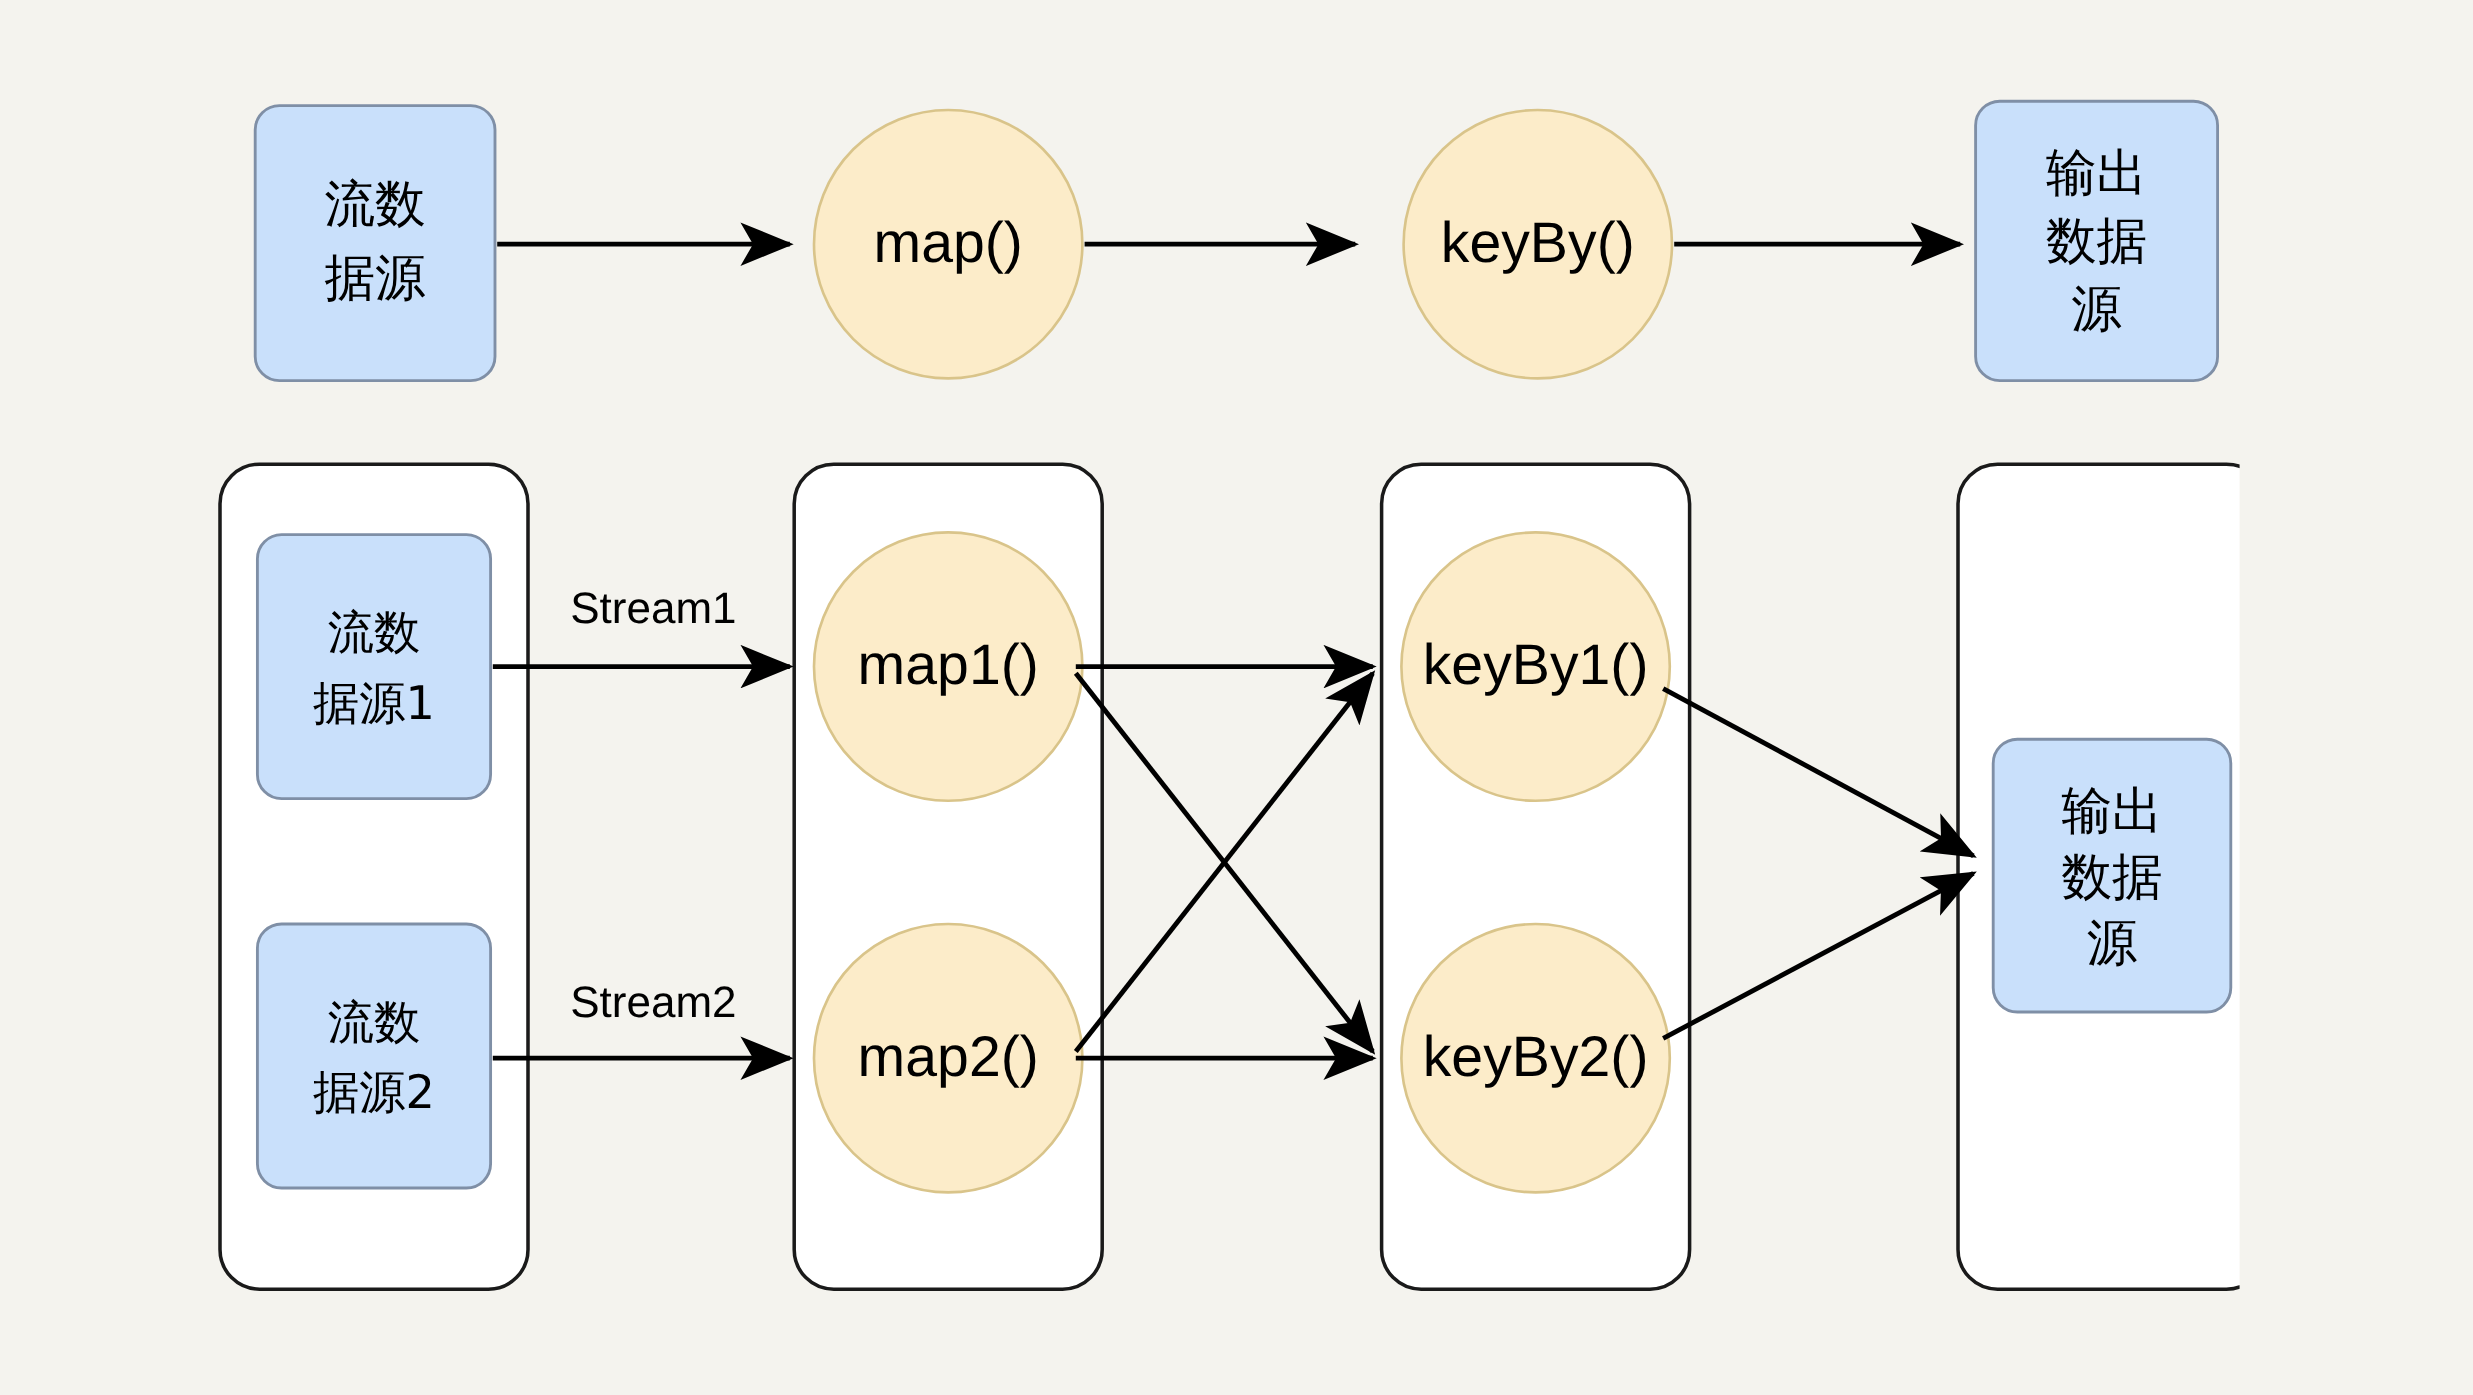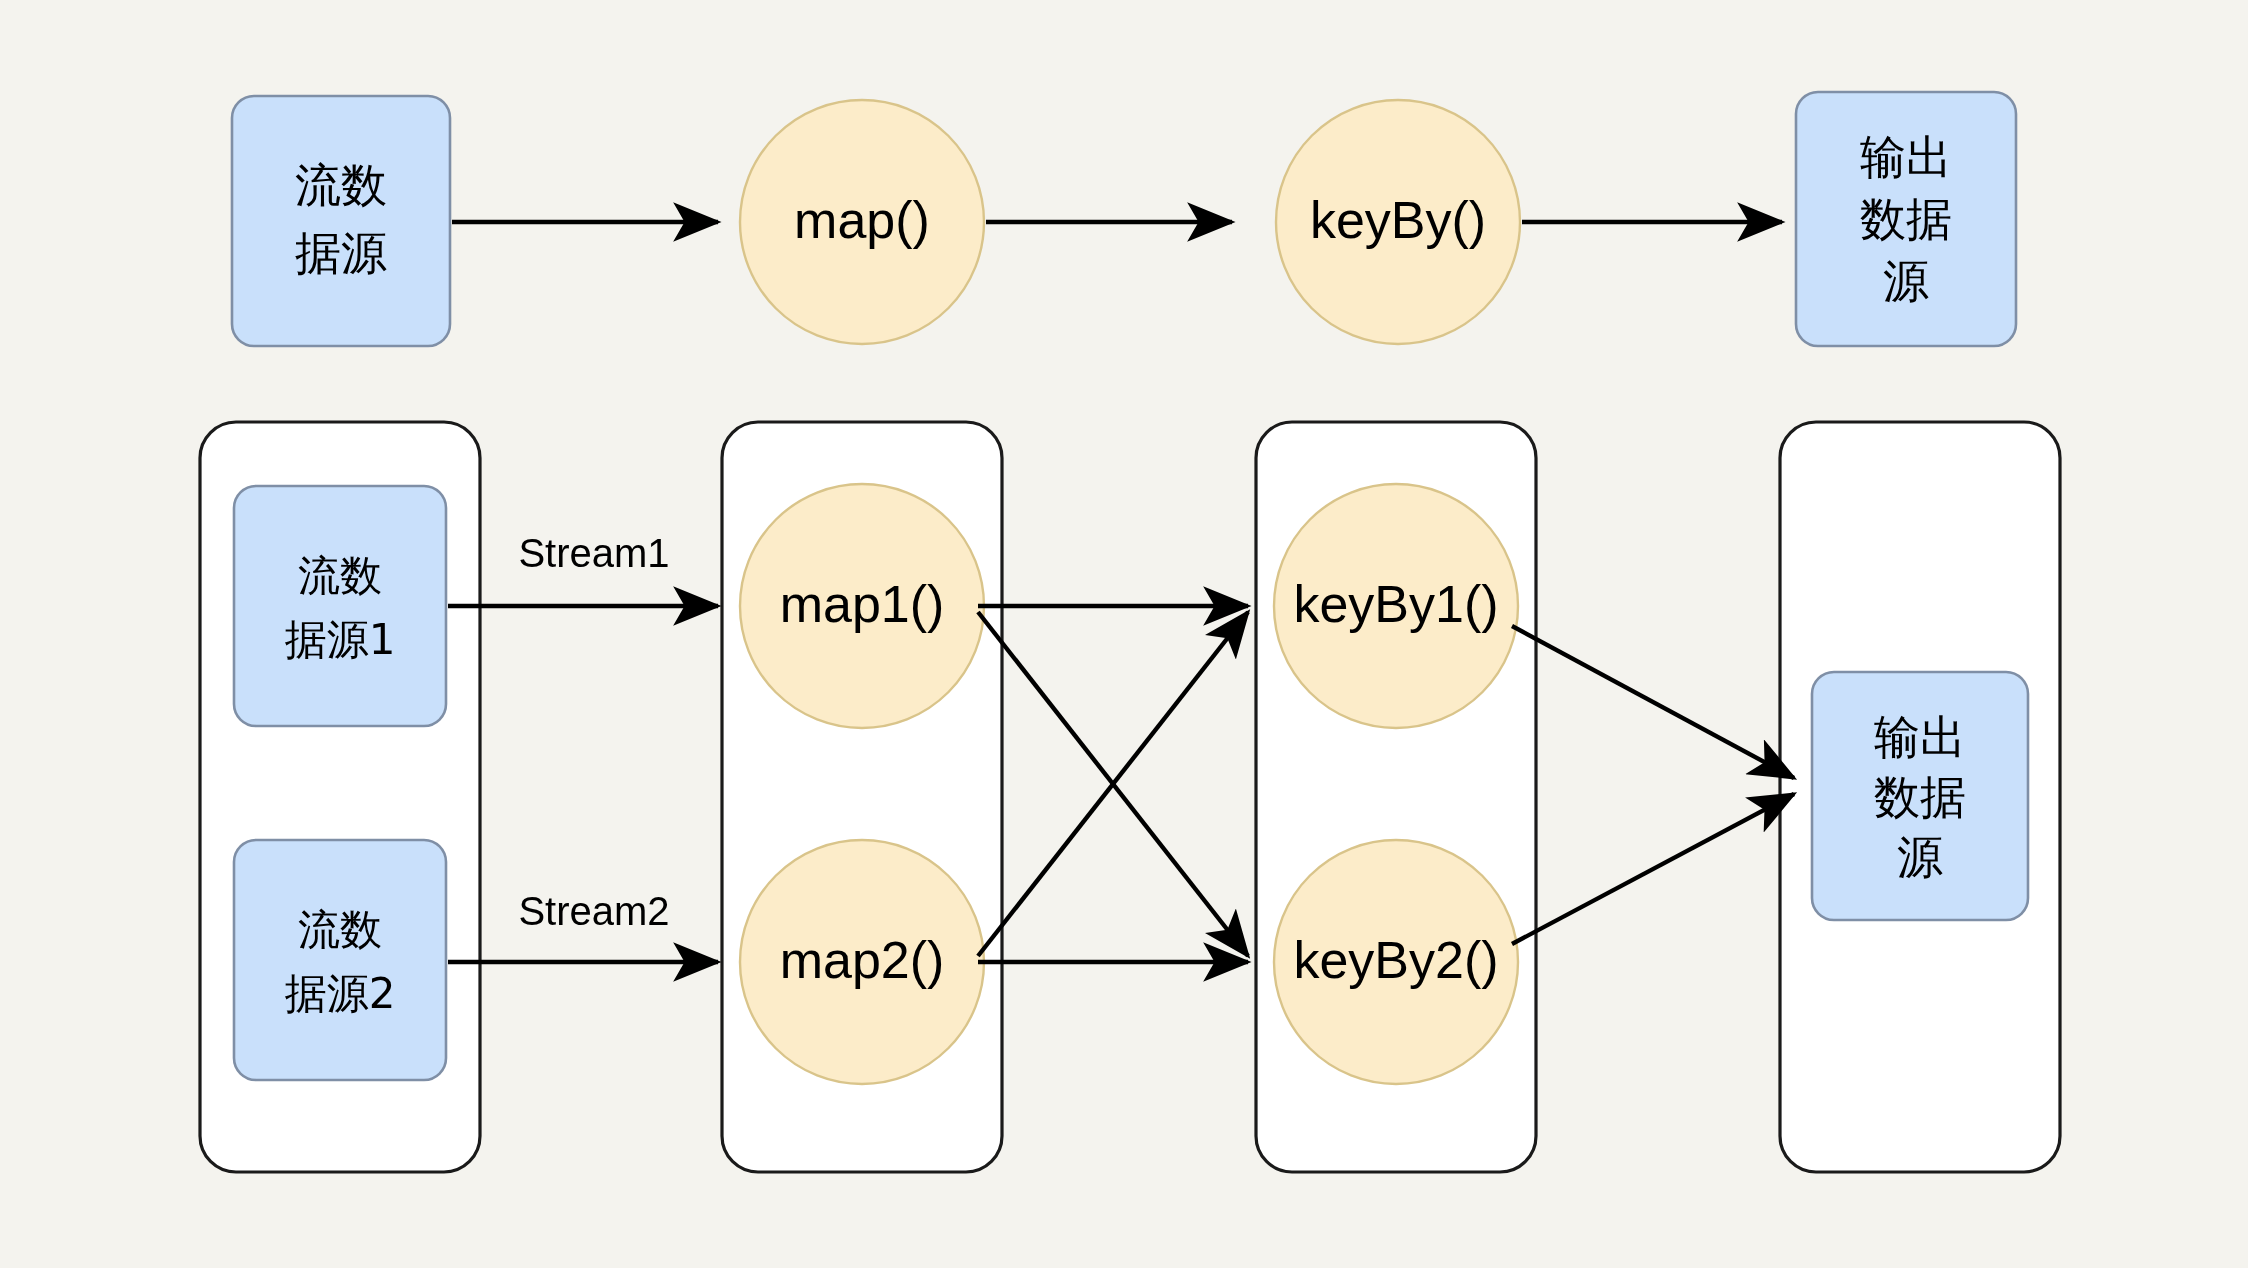--- a/index.html
+++ b/index.html
@@ -1,18 +1,18 @@
 <!DOCTYPE html>
 <html><head>
 <meta charset="utf-8">
 <style>
   html,body{margin:0;padding:0;background:#f4f3ee;}
   #stage{
     position:relative;
-    width:2248px;height:1268px;
+    width:2036px;height:1268px;
     background:#f4f3ee;
     font-family:"Liberation Sans","DejaVu Sans",sans-serif;
     overflow:hidden;
     text-decoration:underline;
   }
   #diagram-svg{position:absolute;left:0;top:0;width:2248px;height:1268px;}
   .lane{fill:#ffffff;stroke:#1a1a1a;stroke-width:3.2;}
   .srcbox{fill:#c9e0fb;stroke:#7f8fa6;stroke-width:2.6;}
   .opcircle{fill:#fcecc9;stroke:#d9c48a;stroke-width:2.4;}
   .edge{stroke:#000000;stroke-width:4.4;fill:none;}

